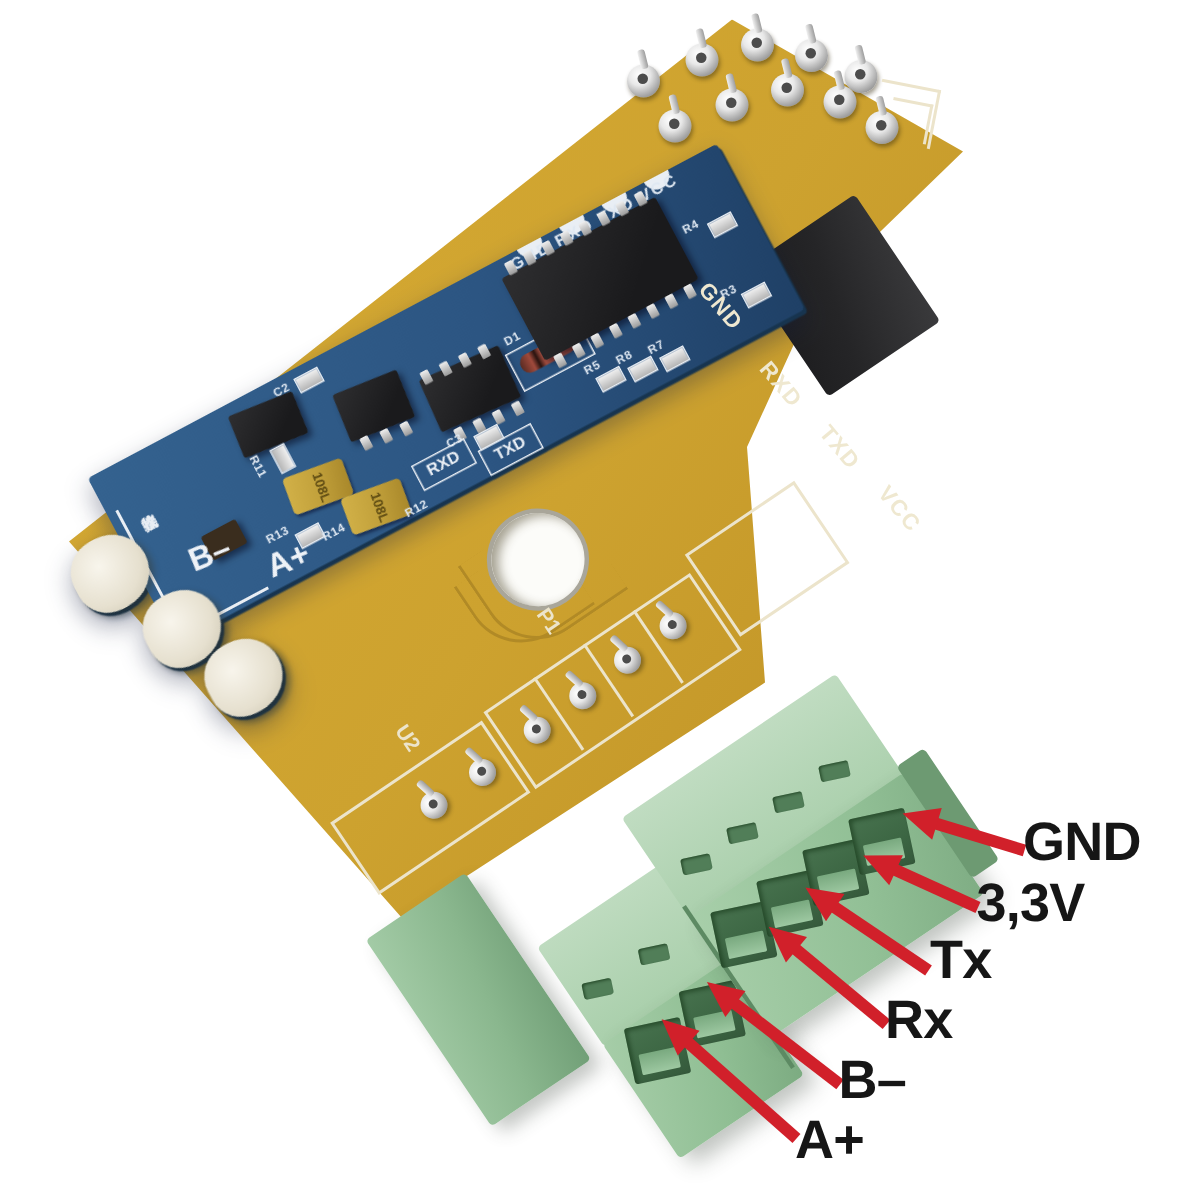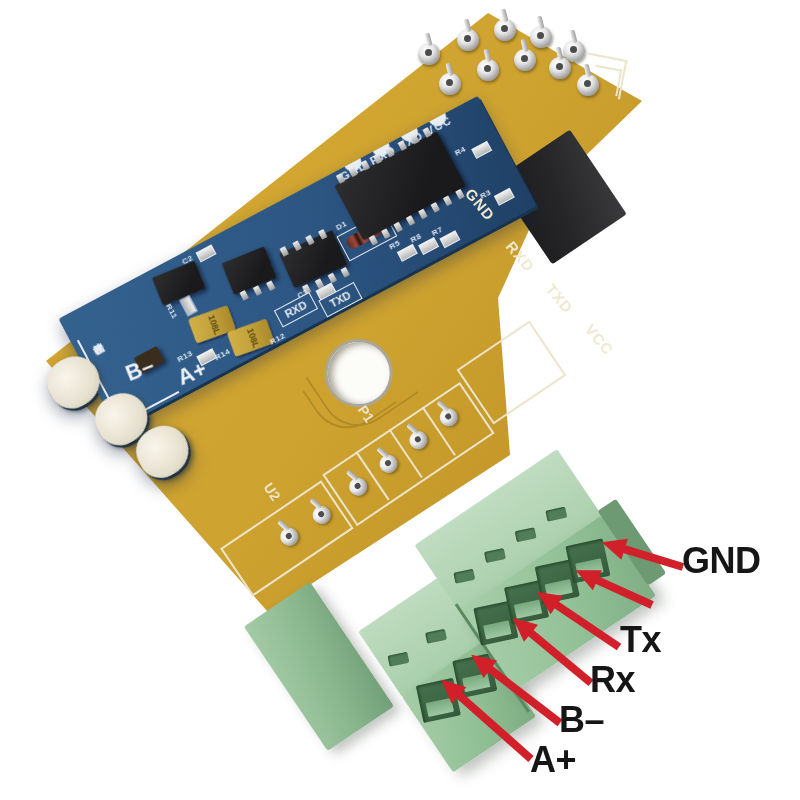--- a/index.html
+++ b/index.html
@@ -272,17 +272,18 @@
   <div class="arrow" style="left:560px;top:712px;width:110px;transform:rotate(217.6deg);">
     <div class="shaft" style="width:90px;"></div>
       <div class="head"></div>
     </div>
   <div class="arrow" style="left:531px;top:748px;width:118px;transform:rotate(221.5deg);">
     <div class="shaft" style="width:98px;"></div>
       <div class="head"></div>
     </div>
 
   <div class="pinlabel" style="left:682px;top:543px;">GND</div>
+  <div class="pinlabel" style="left:651px;top:584px;">3,3V</div>
   <div class="pinlabel" style="left:620px;top:622px;">Tx</div>
   <div class="pinlabel" style="left:590px;top:662px;">Rx</div>
   <div class="pinlabel" style="left:559px;top:702px;">B–</div>
   <div class="pinlabel" style="left:530px;top:742px;">A+</div>
 </div>
 
 </body></html>

